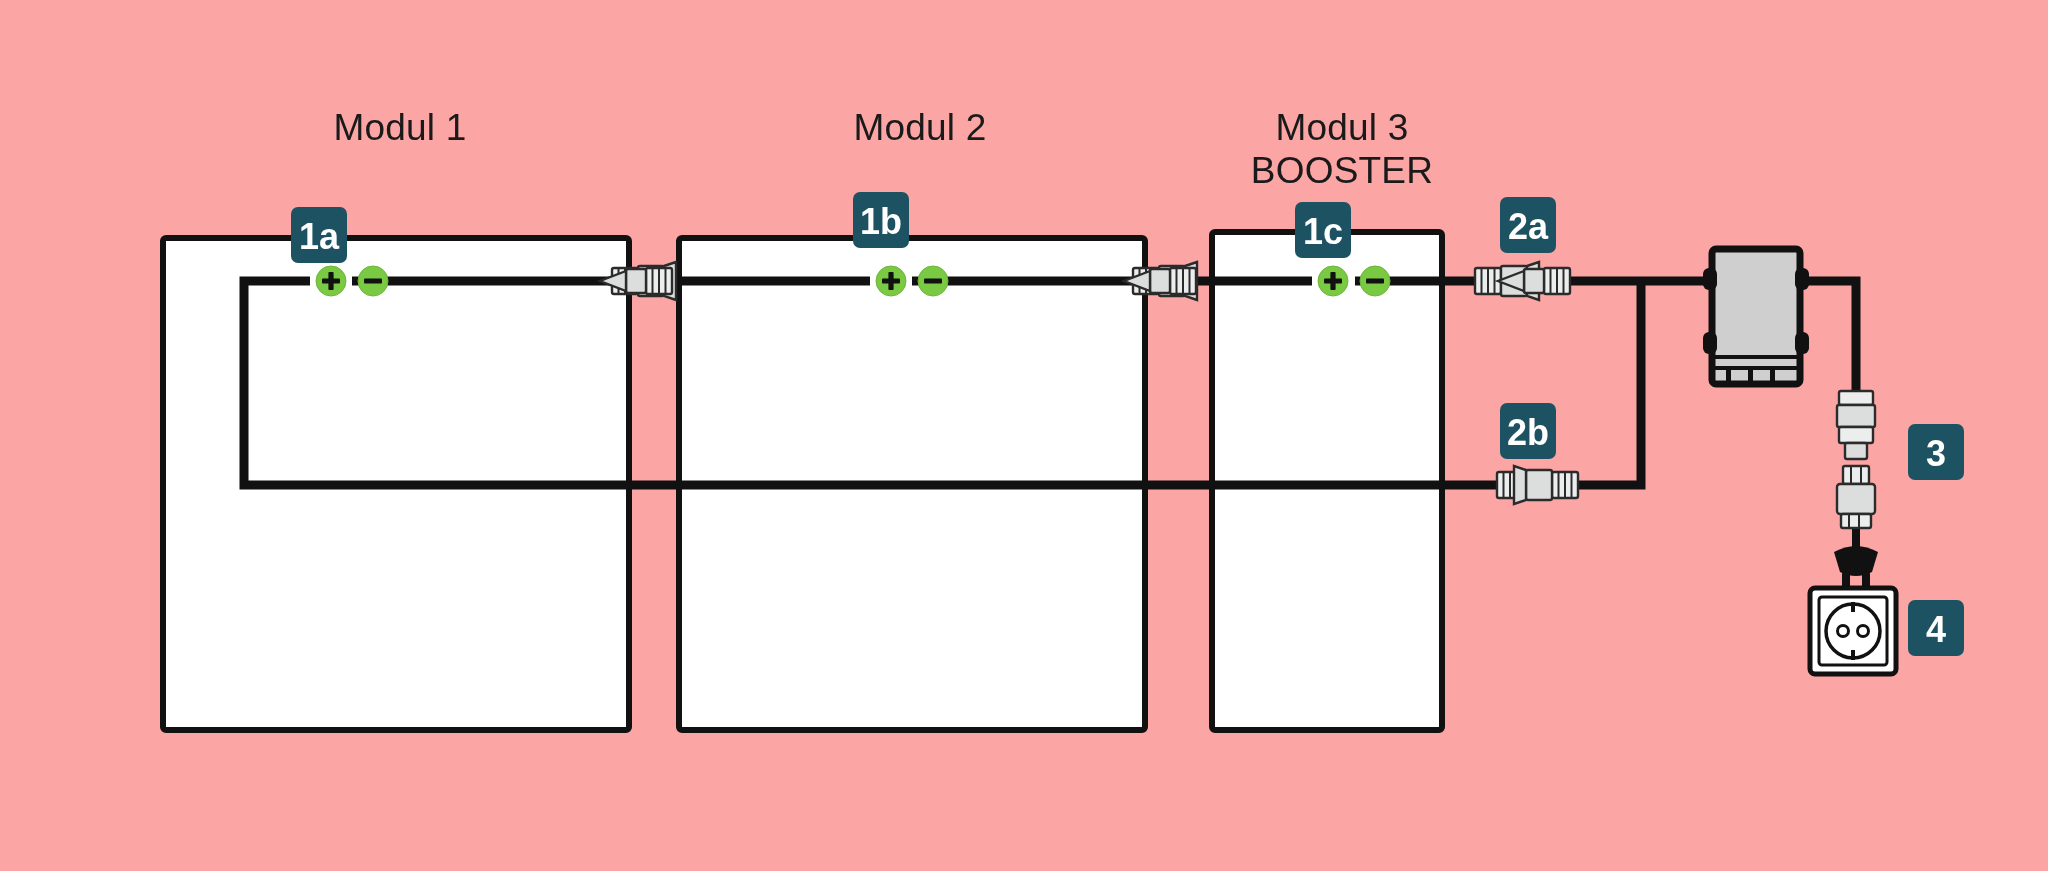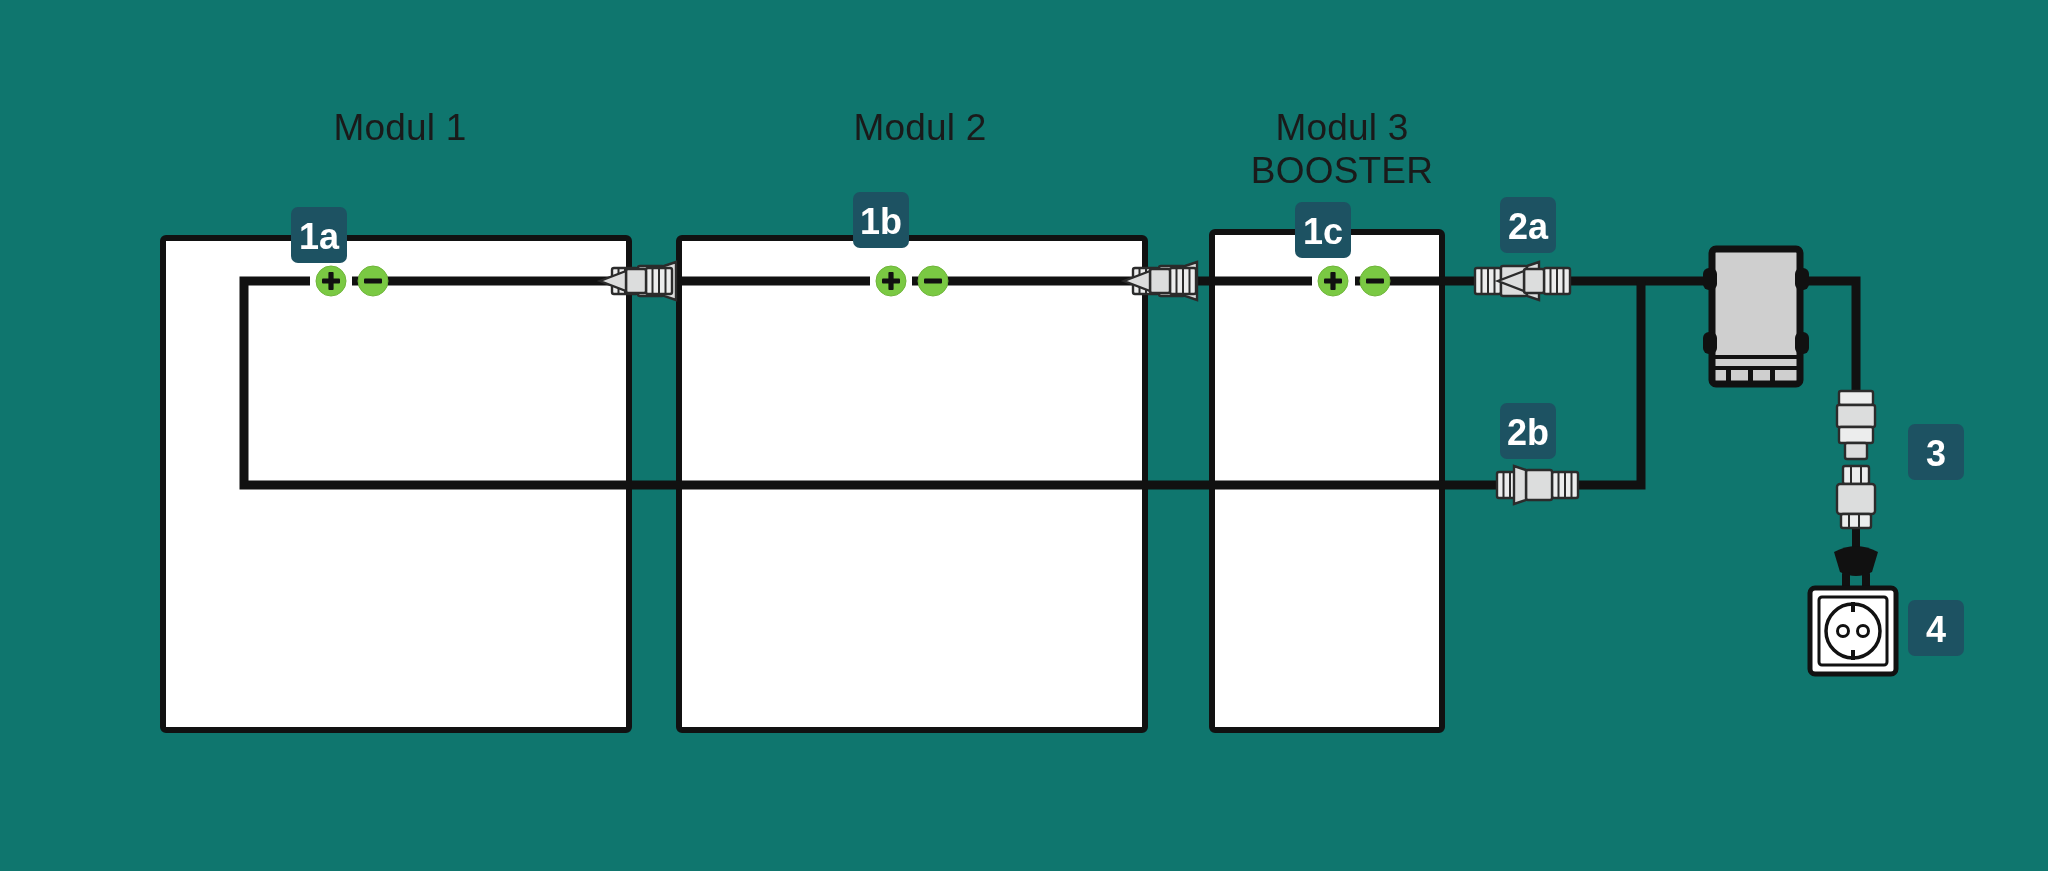--- a/index.html
+++ b/index.html
@@ -1,17 +1,17 @@
 <!DOCTYPE html>
 <html><head>
 <meta charset="utf-8">
 <style>
   html,body{margin:0;padding:0;background:#ffffff;}
   body{width:2048px;height:871px;font-family:"Liberation Sans",sans-serif;overflow:hidden;}
-  #stage{position:relative;width:2048px;height:871px;background:#0f766e;}
+  #stage{position:relative;width:2048px;height:871px;background:#fca5a5;}
   svg#diagram{position:absolute;left:0;top:0;width:2048px;height:871px;display:block;}
   .mod-title{font-family:"Liberation Sans",sans-serif;font-size:37px;fill:#1a1a1a;text-anchor:middle;letter-spacing:0.2px;}
   .badge-rect{fill:#1d5262;}
   .badge-txt{font-family:"Liberation Sans",sans-serif;font-size:36px;font-weight:bold;fill:#ffffff;text-anchor:middle;dominant-baseline:central;}
   .panel-frame{fill:#ffffff;stroke:#111111;stroke-width:6;}
   .cell-v-thin{stroke:#c9c9c9;stroke-width:1.6;}
   .cell-v-thick{stroke:#7d7d7d;stroke-width:2.6;}
   .cell-h{stroke:#6e6e6e;stroke-width:1.8;}
   .wire{stroke:#111111;stroke-width:9;fill:none;stroke-linecap:butt;}
   .wire-thin{stroke:#111111;stroke-width:8;fill:none;}

